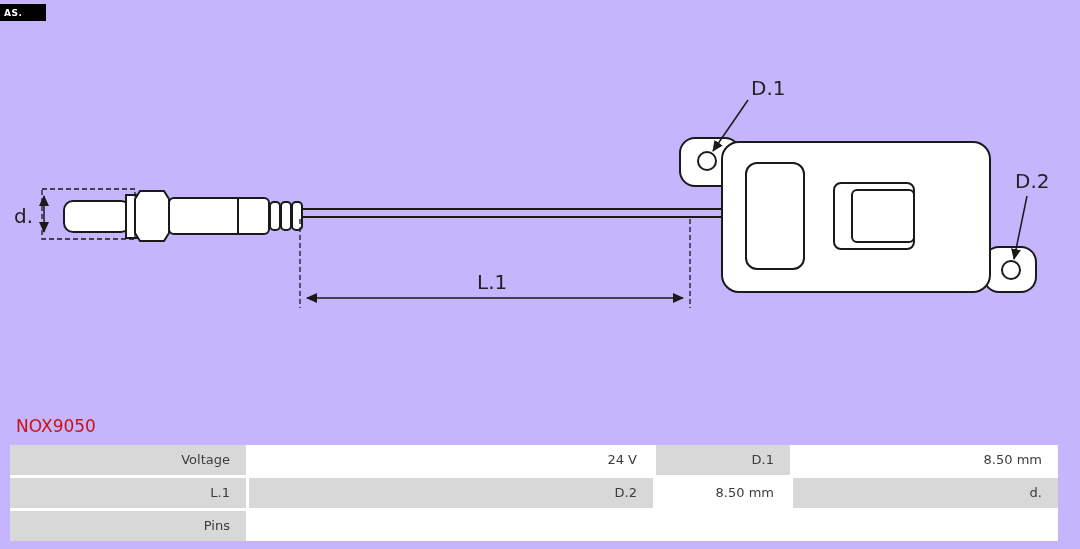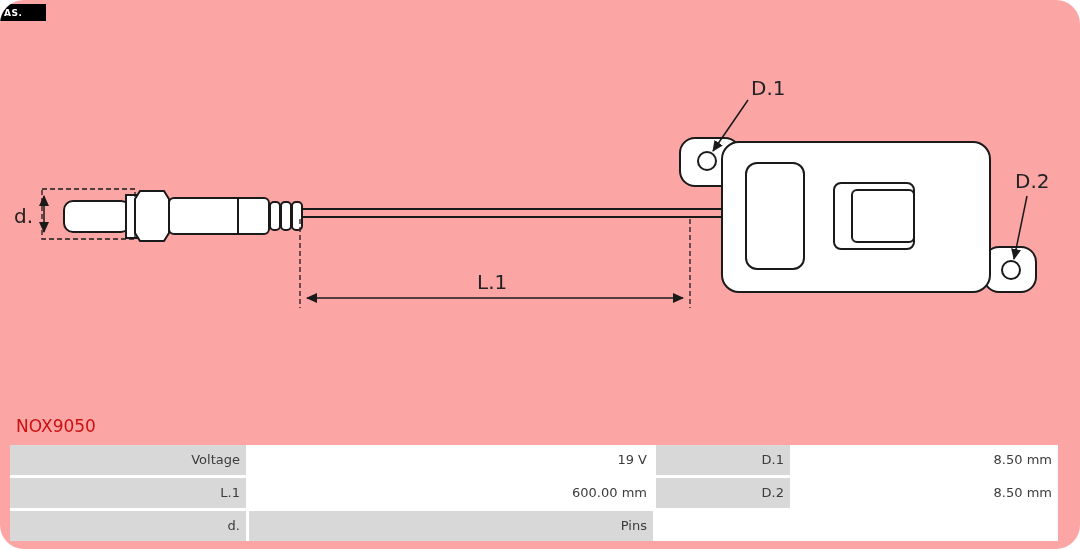--- a/index.html
+++ b/index.html
@@ -1,23 +1,22 @@
 <!DOCTYPE html>
 <html style="--part-number-red: #cc1111; --cell-gray: #d8d8d8; --cell-white: #ffffff; --line-black: #1a1a1a; --text-dark: #3c3c3c;"><head>
 <meta charset="utf-8">
 <style>
   html, body { margin: 0; padding: 0; background: #ffffff; }
   .page {
     position: relative;
     width: 1080px;
     height: 549px;
-    background: #fca5a5;
+    background: #c4b5fd;
     font-family: "DejaVu Sans", "Liberation Sans", sans-serif;
     overflow: hidden;
-    border-radius: 24px;
   }
   .logo {
     position: absolute;
     left: 0; top: 4px;
     width: 46px; height: 17px;
     background: #000;
     color: #fff;
     font-size: 9px;
     font-weight: bold;
     display: flex;
@@ -42,21 +41,21 @@
     width: 1048px;
     display: grid;
     grid-template-columns: 236px 404px 134px 1fr;
     grid-auto-rows: 30px;
     gap: 3px;
     background: #fff;
   }
   .cell {
     height: 30px;
     line-height: 30px;
-    padding-right: 6px;
+    padding-right: 16px;
     box-sizing: border-box;
     text-align: right;
     font-size: 13px;
     color: var(--text-dark, #3c3c3c);
     white-space: nowrap;
     overflow: hidden;
   }
   .cell.gray  { background: var(--cell-gray, #d8d8d8); }
   .cell.white { background: var(--cell-white, #ffffff); }
 </style>
@@ -124,26 +123,25 @@
         <text x="1015" y="188">D.2</text>
       </g>
     </svg>
   </div>
 
   <div class="part-number">NOX9050</div>
 
   <div class="spec-table">
 
     <div class="cell gray">Voltage</div>
-    <div class="cell white">19 V</div>
+    <div class="cell white">24 V</div>
     <div class="cell gray">D.1</div>
     <div class="cell white">8.50 mm</div>
 
     <div class="cell gray">L.1</div>
-    <div class="cell white">600.00 mm</div>
     <div class="cell gray">D.2</div>
     <div class="cell white">8.50 mm</div>
 
     <div class="cell gray">d.</div>
     <div class="cell gray">Pins</div>
   </div>
 
 </div>
 
 </body></html>

